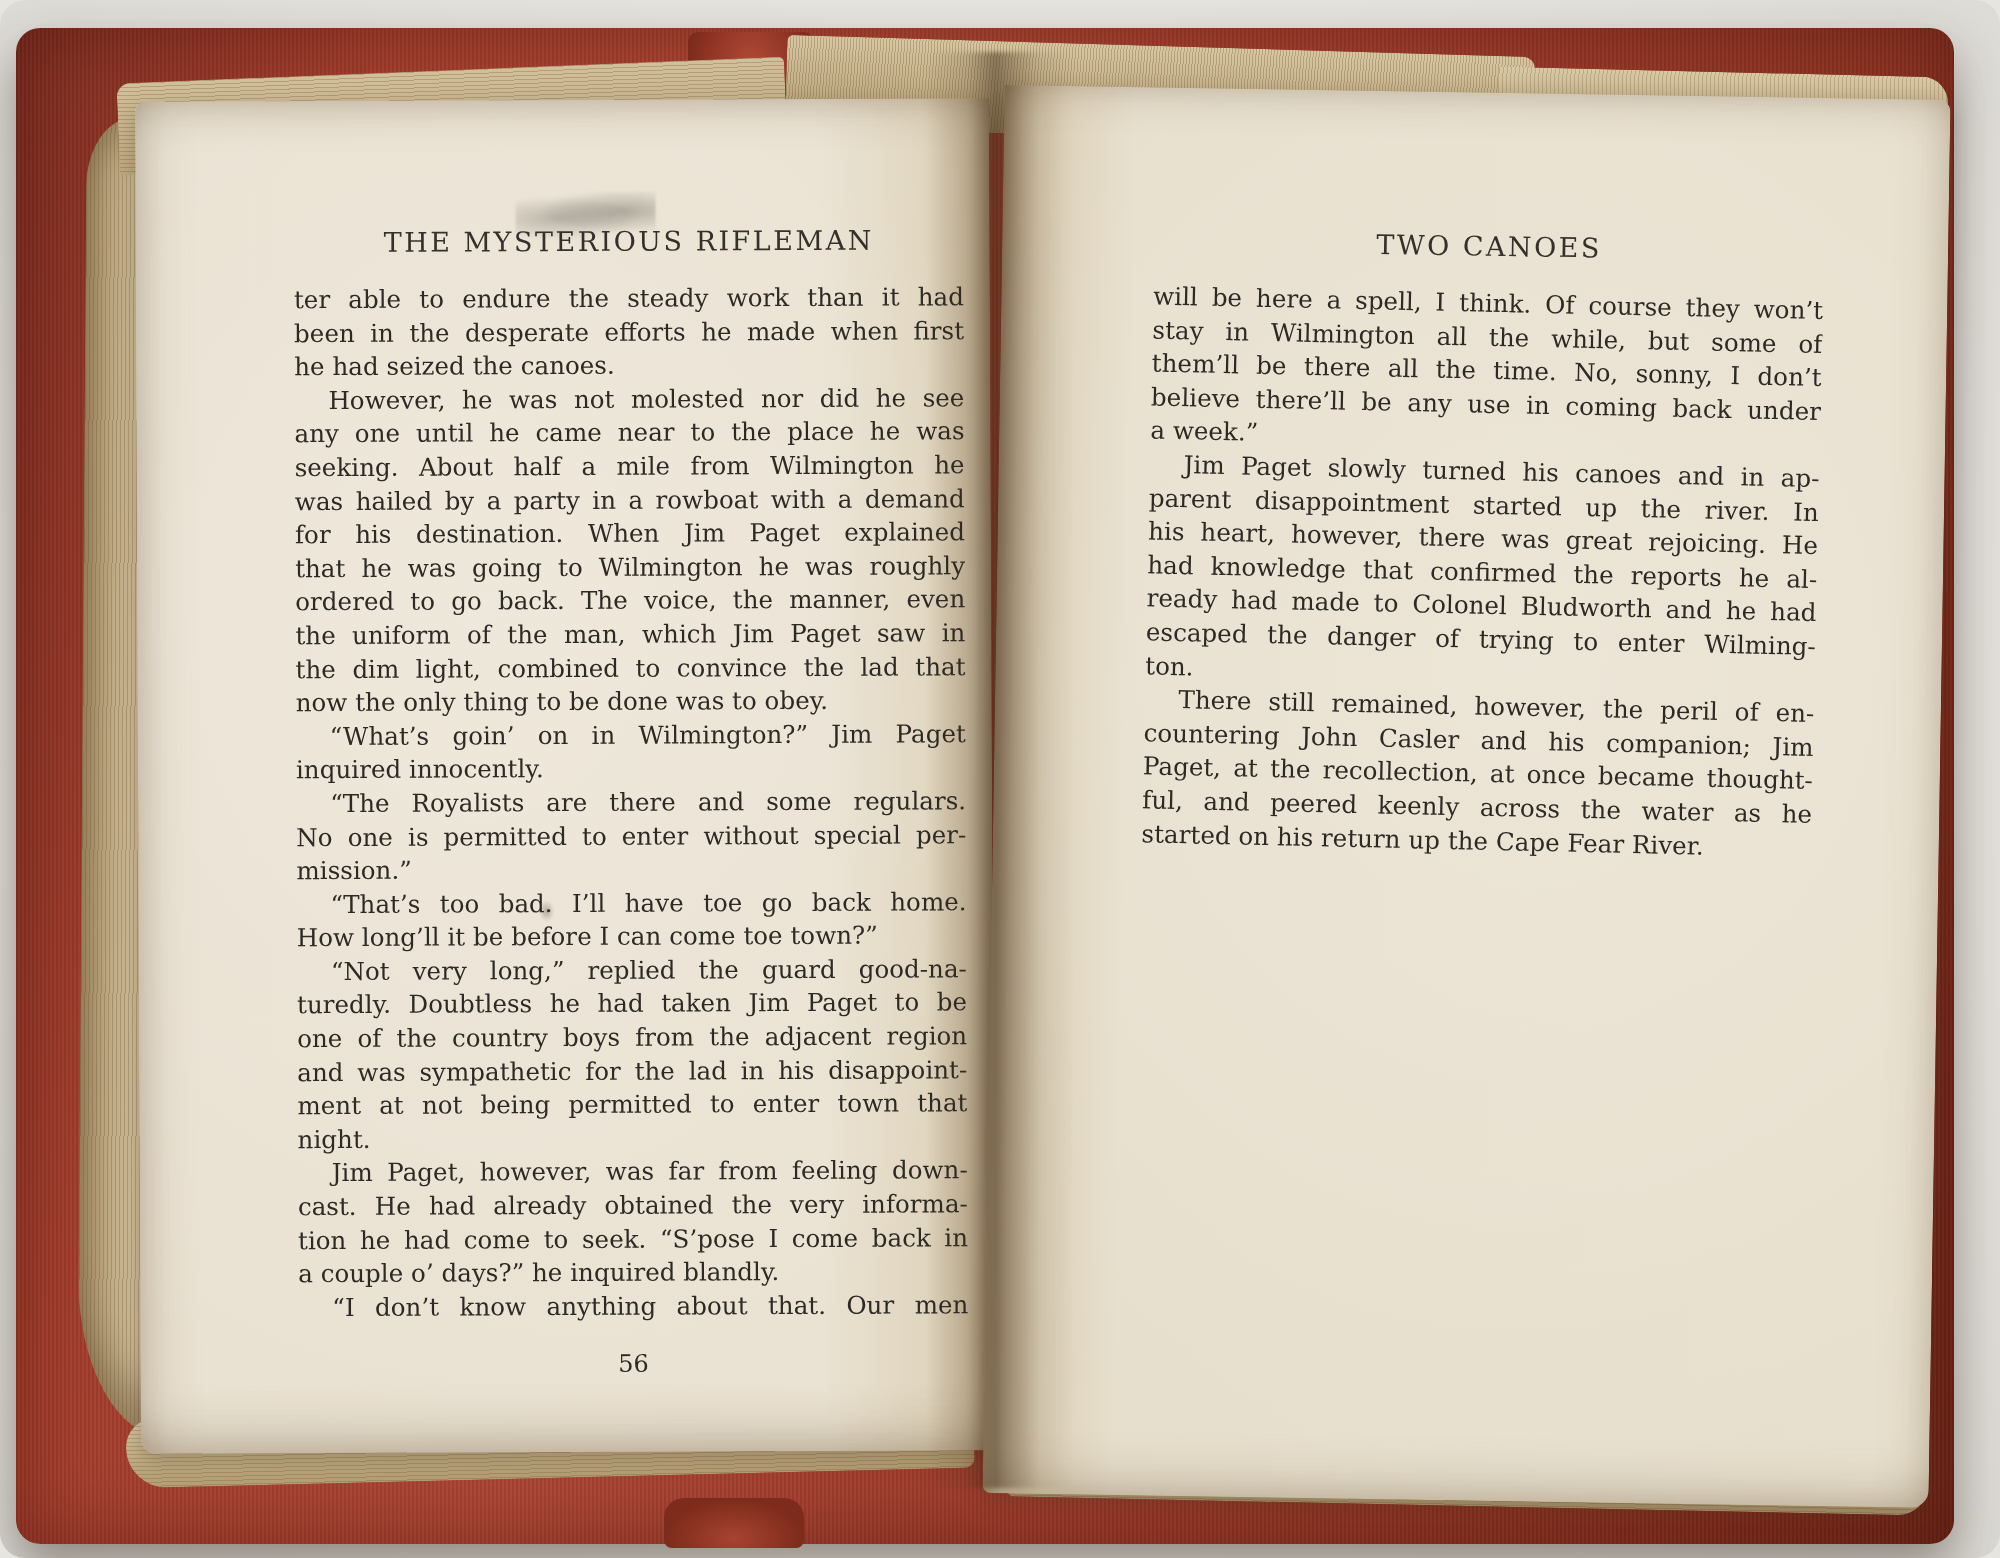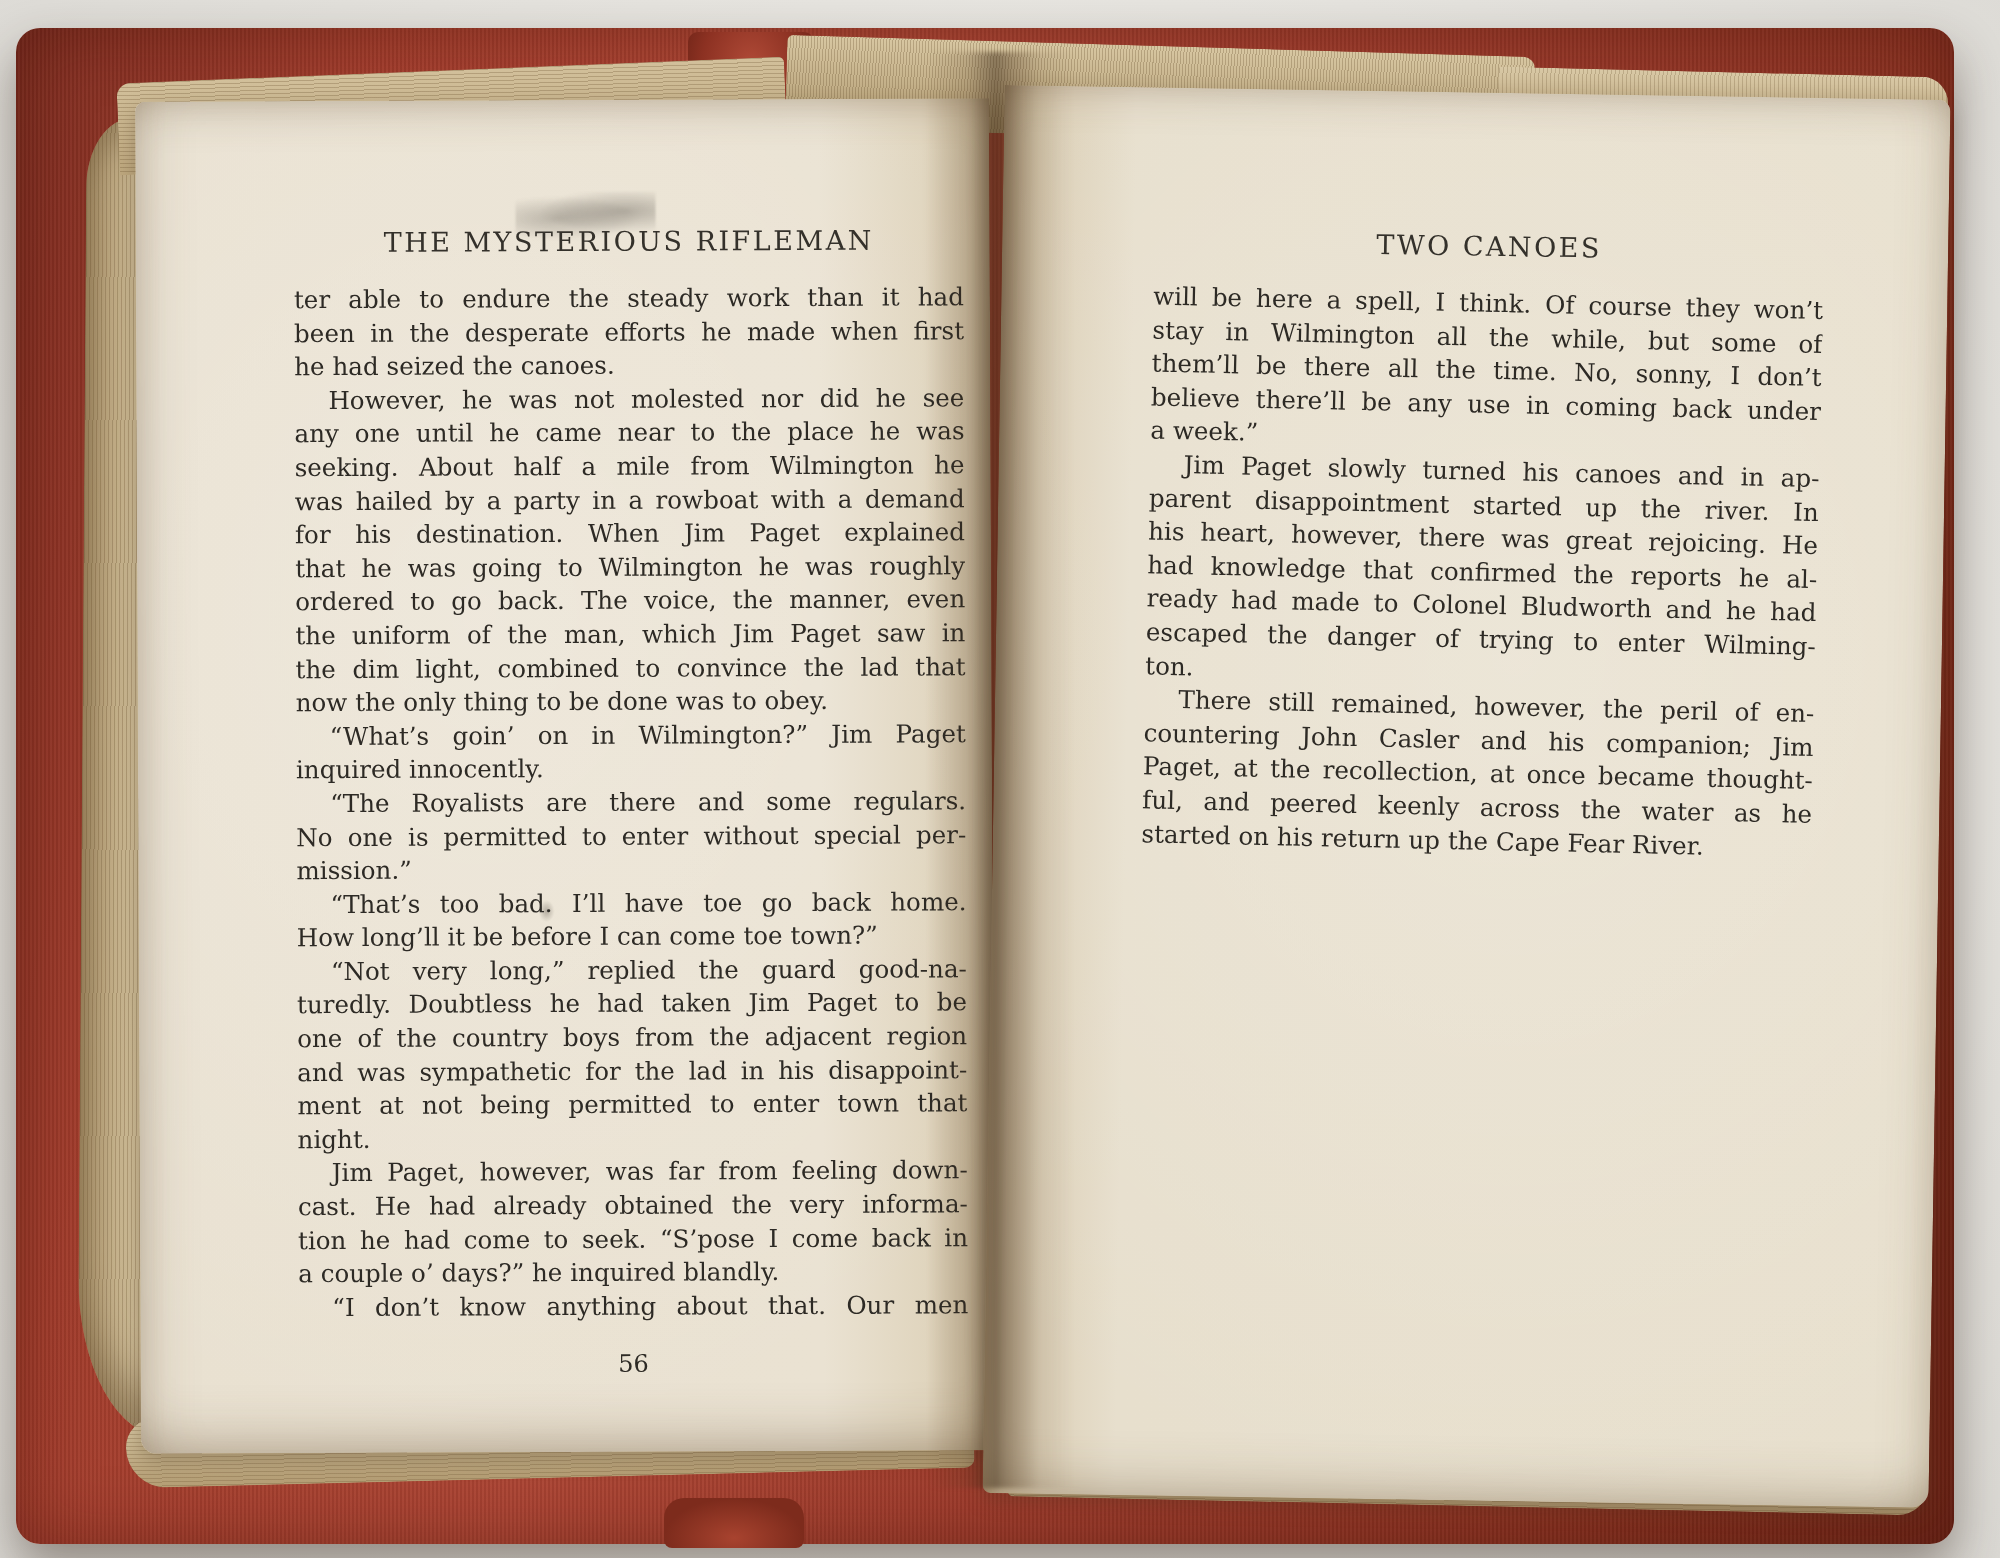--- a/index.html
+++ b/index.html
@@ -6,20 +6,21 @@
   html, body { margin: 0; padding: 0; }
   body {
     width: 2000px; height: 1558px;
     font-family: "DejaVu Serif", "Liberation Serif", serif;
     background: #e7e5e0;
     overflow: hidden;
   }
   .scene {
     position: relative; width: 2000px; height: 1558px; overflow: hidden;
     background: radial-gradient(ellipse at 50% 45%, #eeece8 0%, #e7e5e0 55%, #dbd9d4 100%);
+    border-radius: 25px;
   }
   
   .cover {
     position: absolute; left: 16px; top: 28px; width: 1938px; height: 1516px;
     border-radius: 24px;
     background:
       repeating-linear-gradient(90deg, rgba(0,0,0,0.06) 0 2px, rgba(255,255,255,0.03) 2px 4px),
       linear-gradient(105deg, #7e2d20 0%, var(--cover_red, #a33d2c) 16%, #ad4534 38%, #9c3a2a 62%, #86301f 85%, #6f2517 100%);
     box-shadow: 0 24px 50px rgba(50,35,25,0.45), inset 0 0 70px rgba(60,12,4,0.40);
   }

